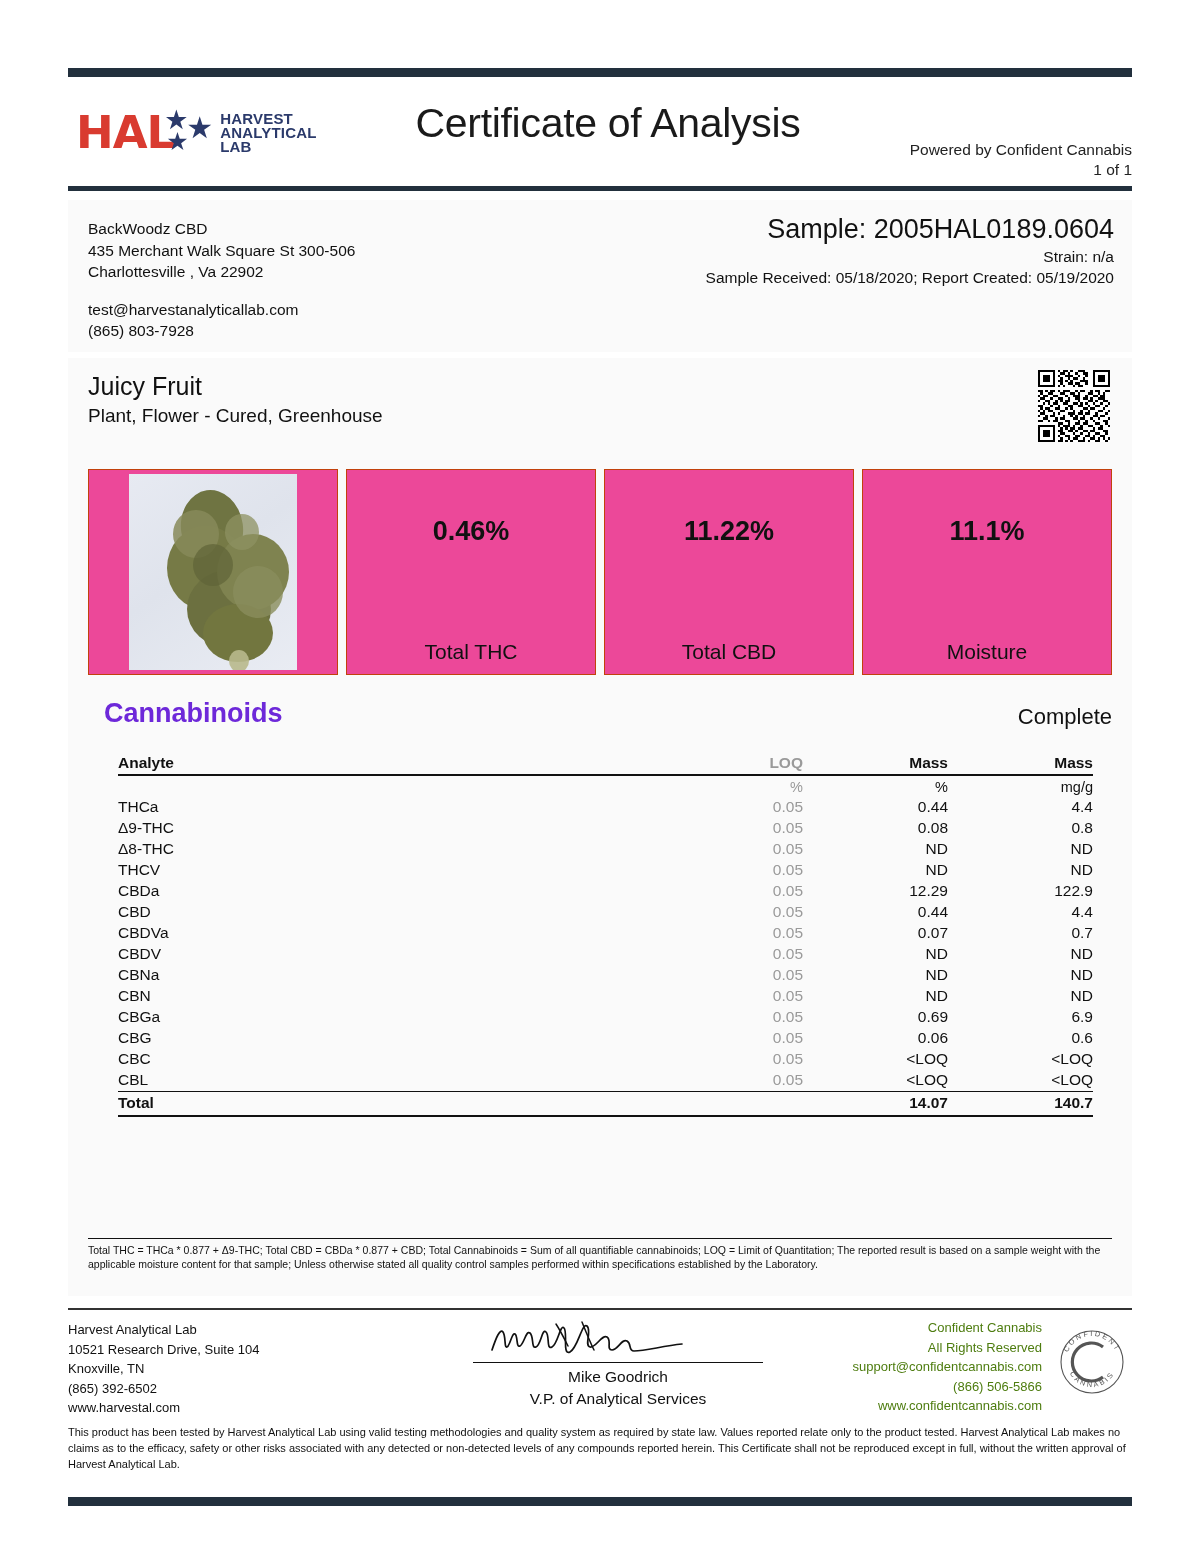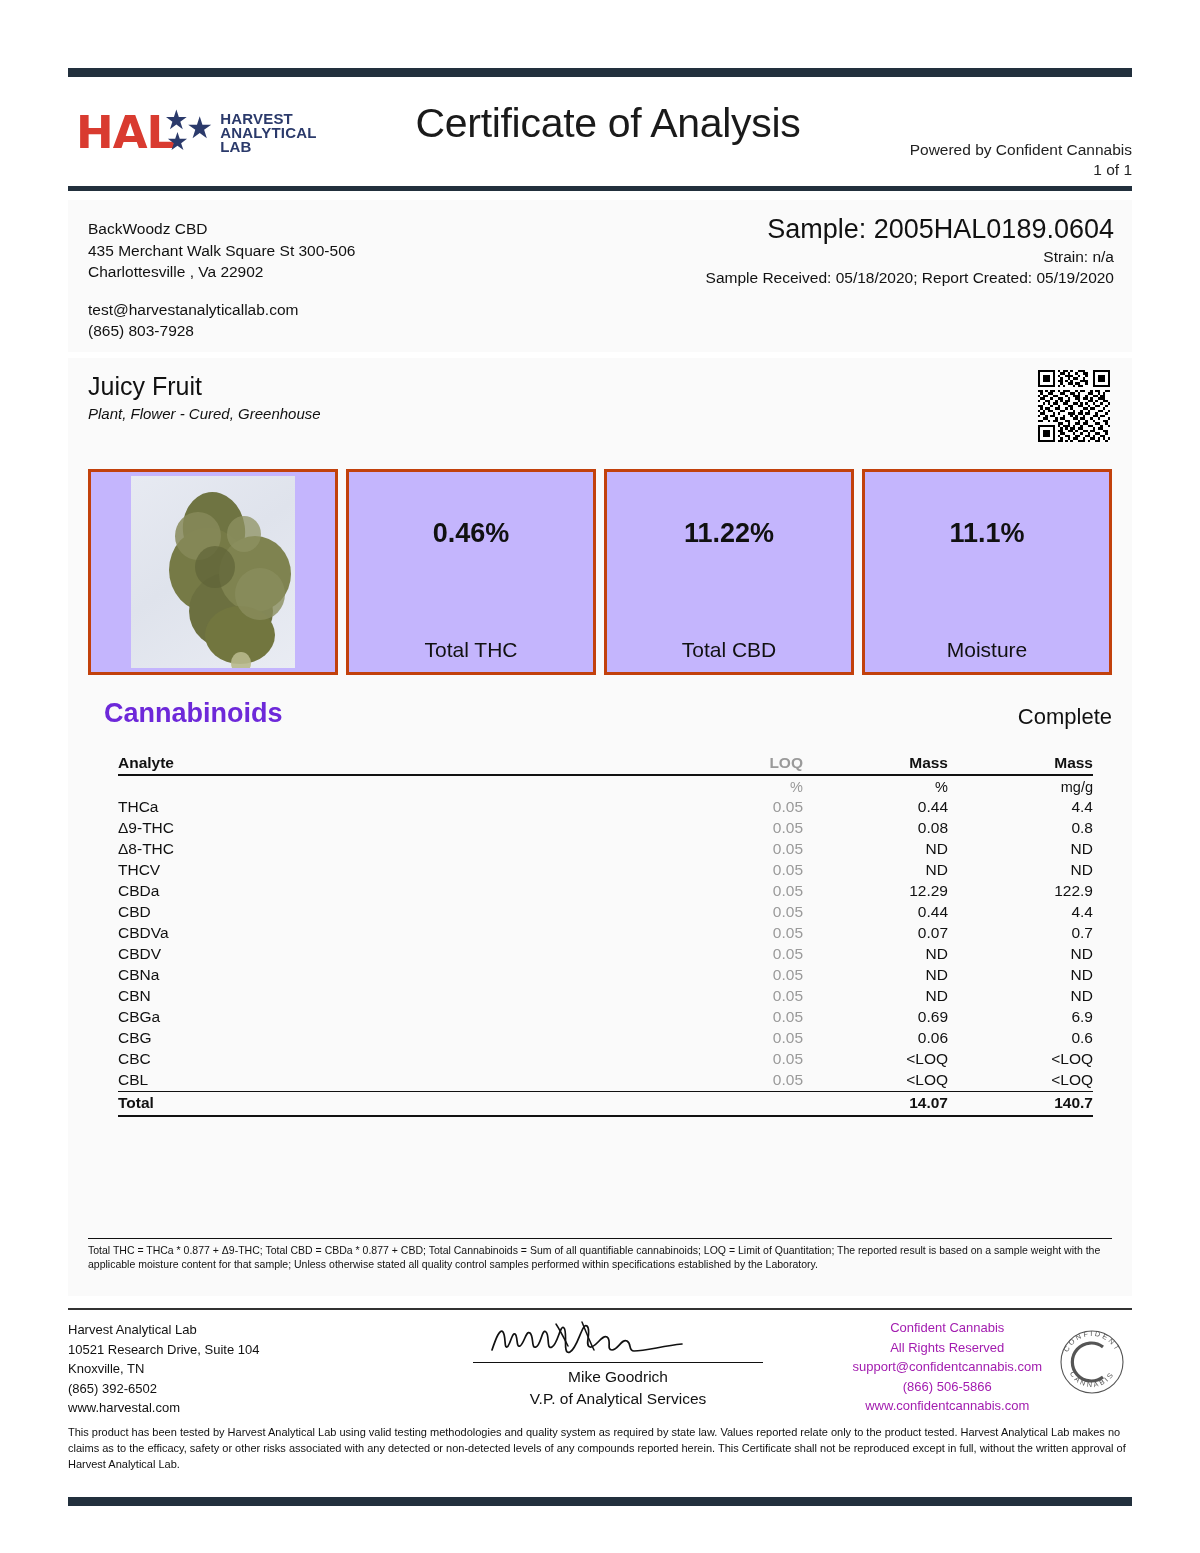--- a/index.html
+++ b/index.html
@@ -134,23 +134,22 @@
   #product-name {
     position: absolute;
     left: 20px; top: 14px;
     font-size: 25px;
     color: #111;
     font-weight: 400;
   }
   #product-type {
     position: absolute;
     left: 20px; top: 47px;
-    font-size: 15px;
-    color: #111;
-    font-style: italic;
+    font-size: 19px;
+    color: #111;
   }
   #qr {
     position: absolute;
     right: 22px; top: 12px;
     width: 72px; height: 72px;
     background: #ffffff;
   }
   #qr svg { display: block; }
 
   
@@ -158,22 +157,22 @@
     position: absolute;
     left: 68px; top: 458px;
     width: 1064px; height: 228px;
     background: #fafafa;
     display: flex;
     align-items: center;
     padding: 0 20px;
     gap: 8px;
   }
   .card {
-    border: 3px solid #c2410c;
-    background: #c4b5fd;
+    border: 1px solid #c2410c;
+    background: #ec4899;
     height: 206px;
     flex: 1 1 0;
     position: relative;
   }
   .card-value {
     position: absolute;
     left: 0; right: 0; top: 46px;
     text-align: center;
     font-size: 27px;
     font-weight: bold;
@@ -315,24 +314,24 @@
     line-height: 22px;
   }
   #sign .ttl {
     font-size: 15.5px;
     color: #111;
     line-height: 22px;
   }
   #cc-info {
     position: absolute;
     right: 90px; top: 2px;
-    text-align: center;
+    text-align: right;
     font-size: 13px;
     line-height: 19.5px;
-    color: #a21caf;
+    color: #4d7c0f;
   }
   #cc-stamp {
     position: absolute;
     right: 0px; top: 6px;
     width: 80px; height: 80px;
   }
 
   
   #disclaimer {
     position: absolute;

